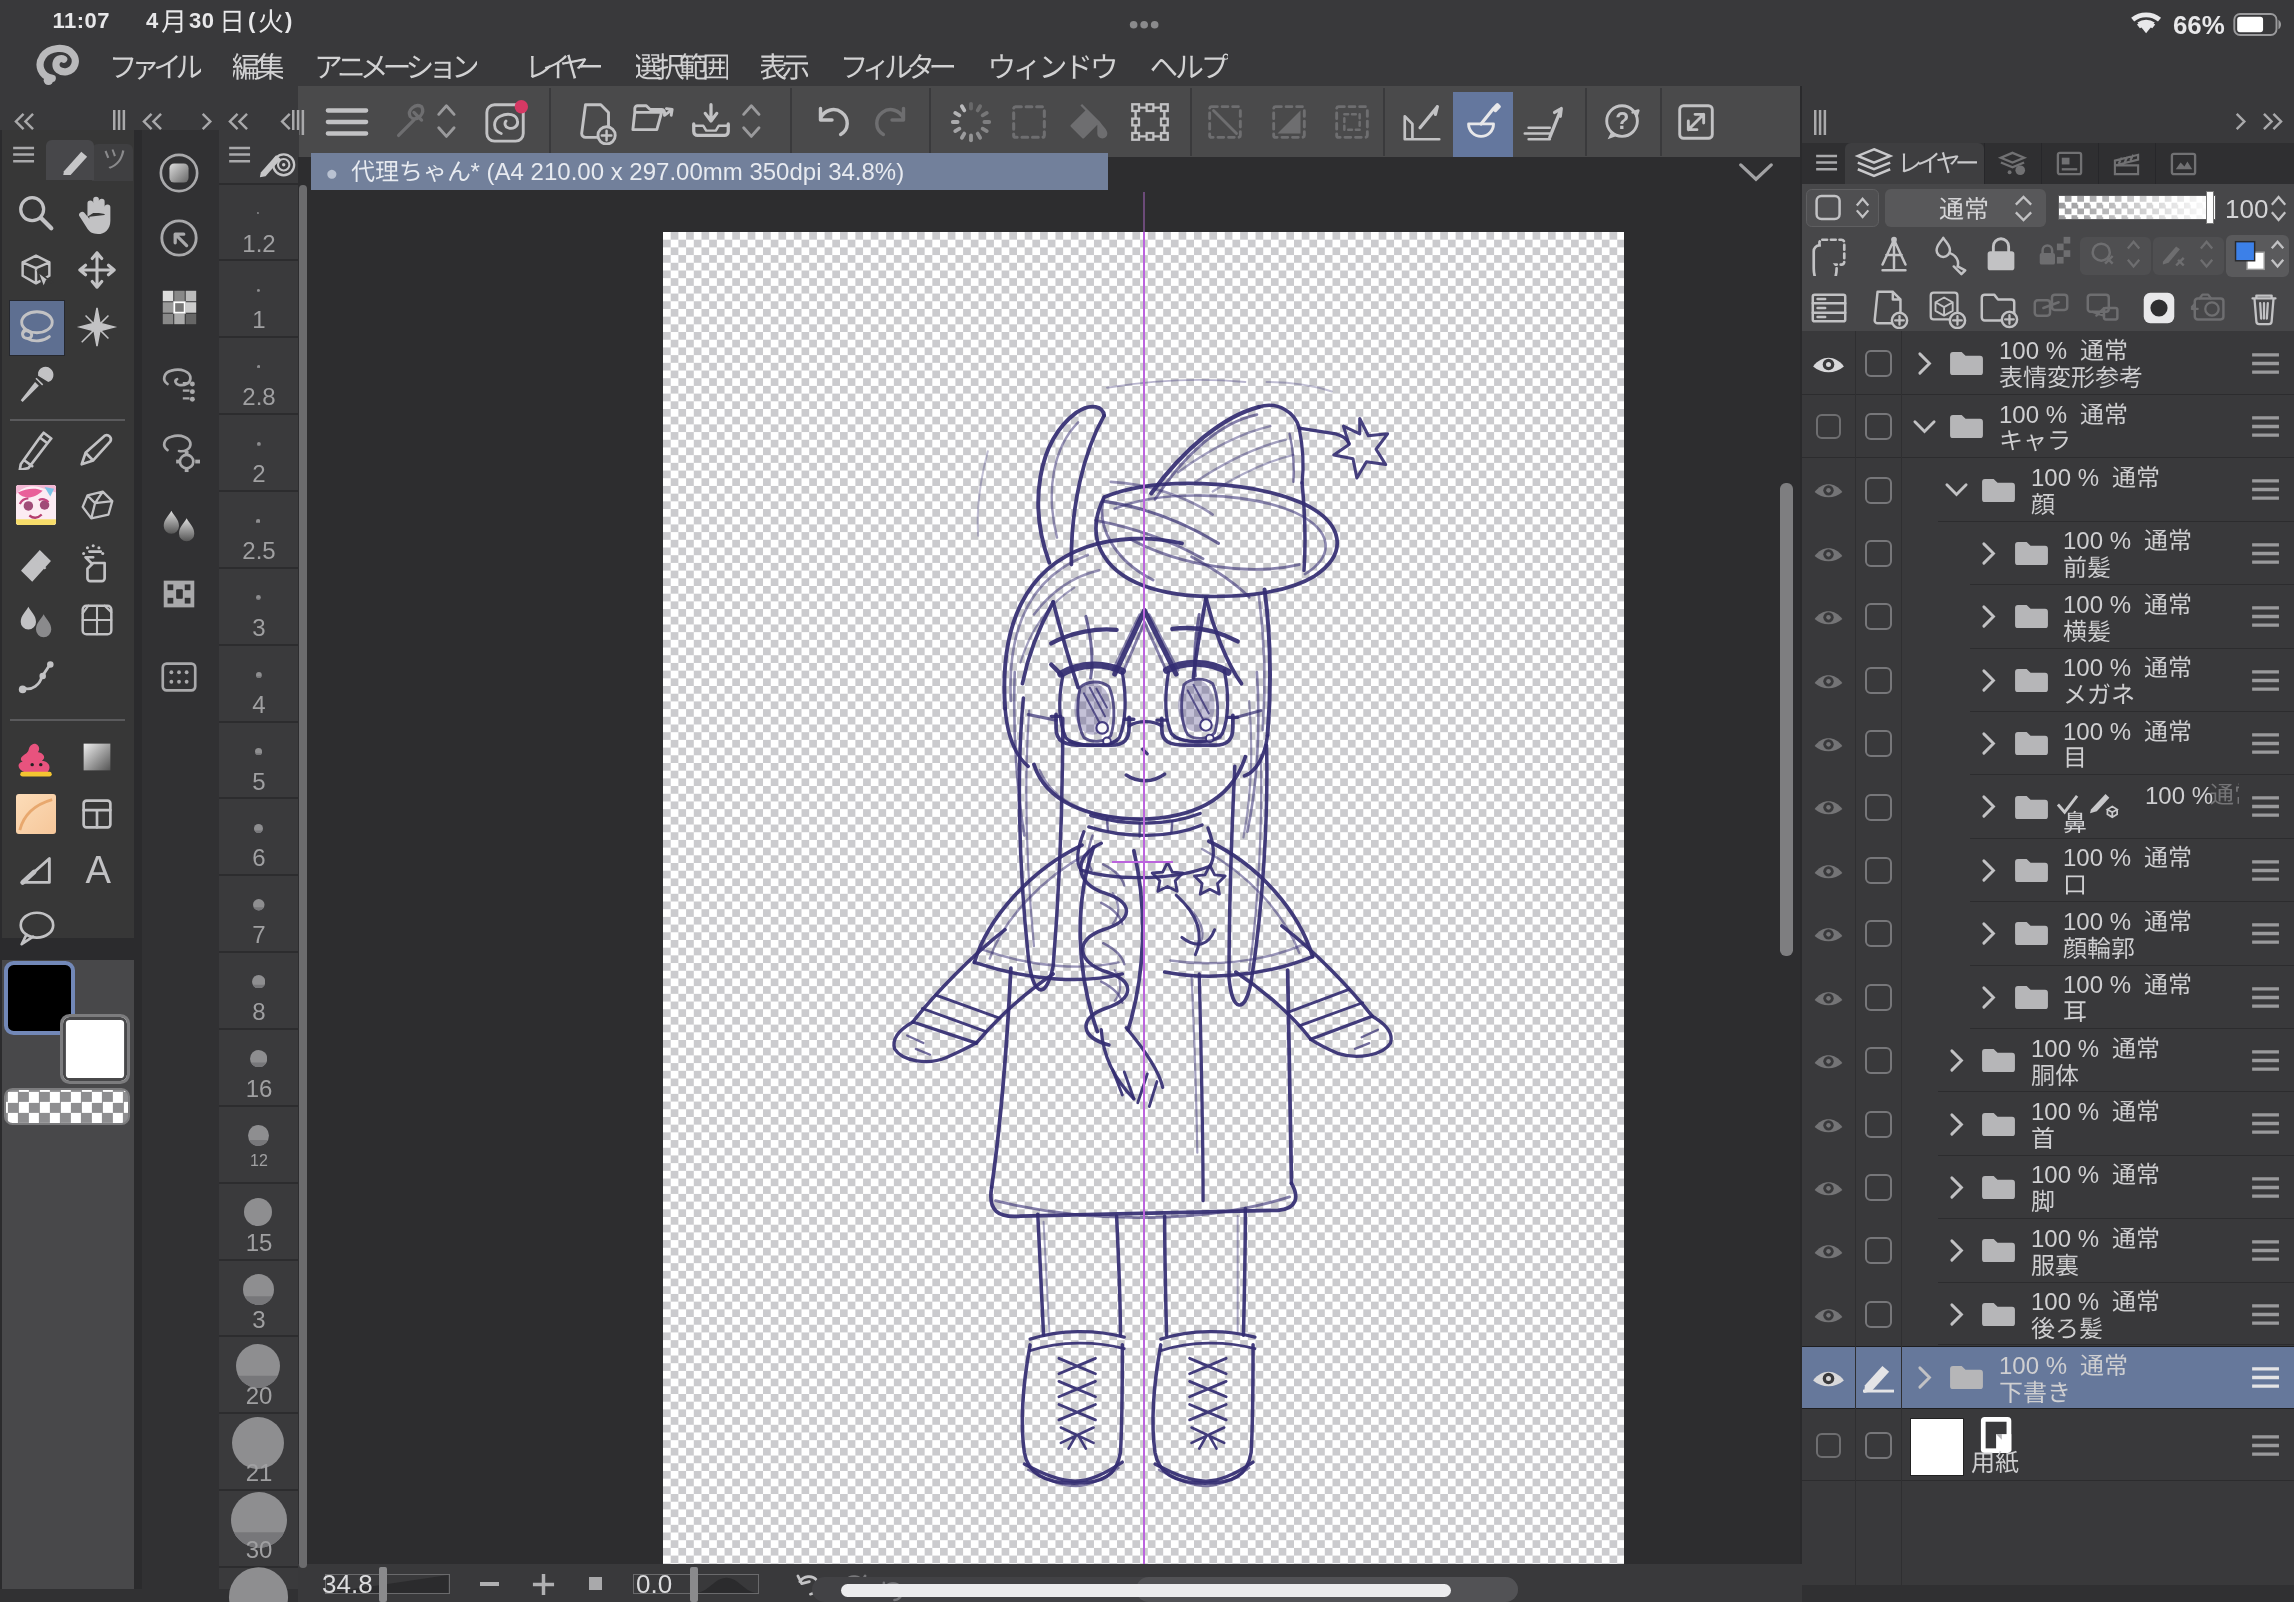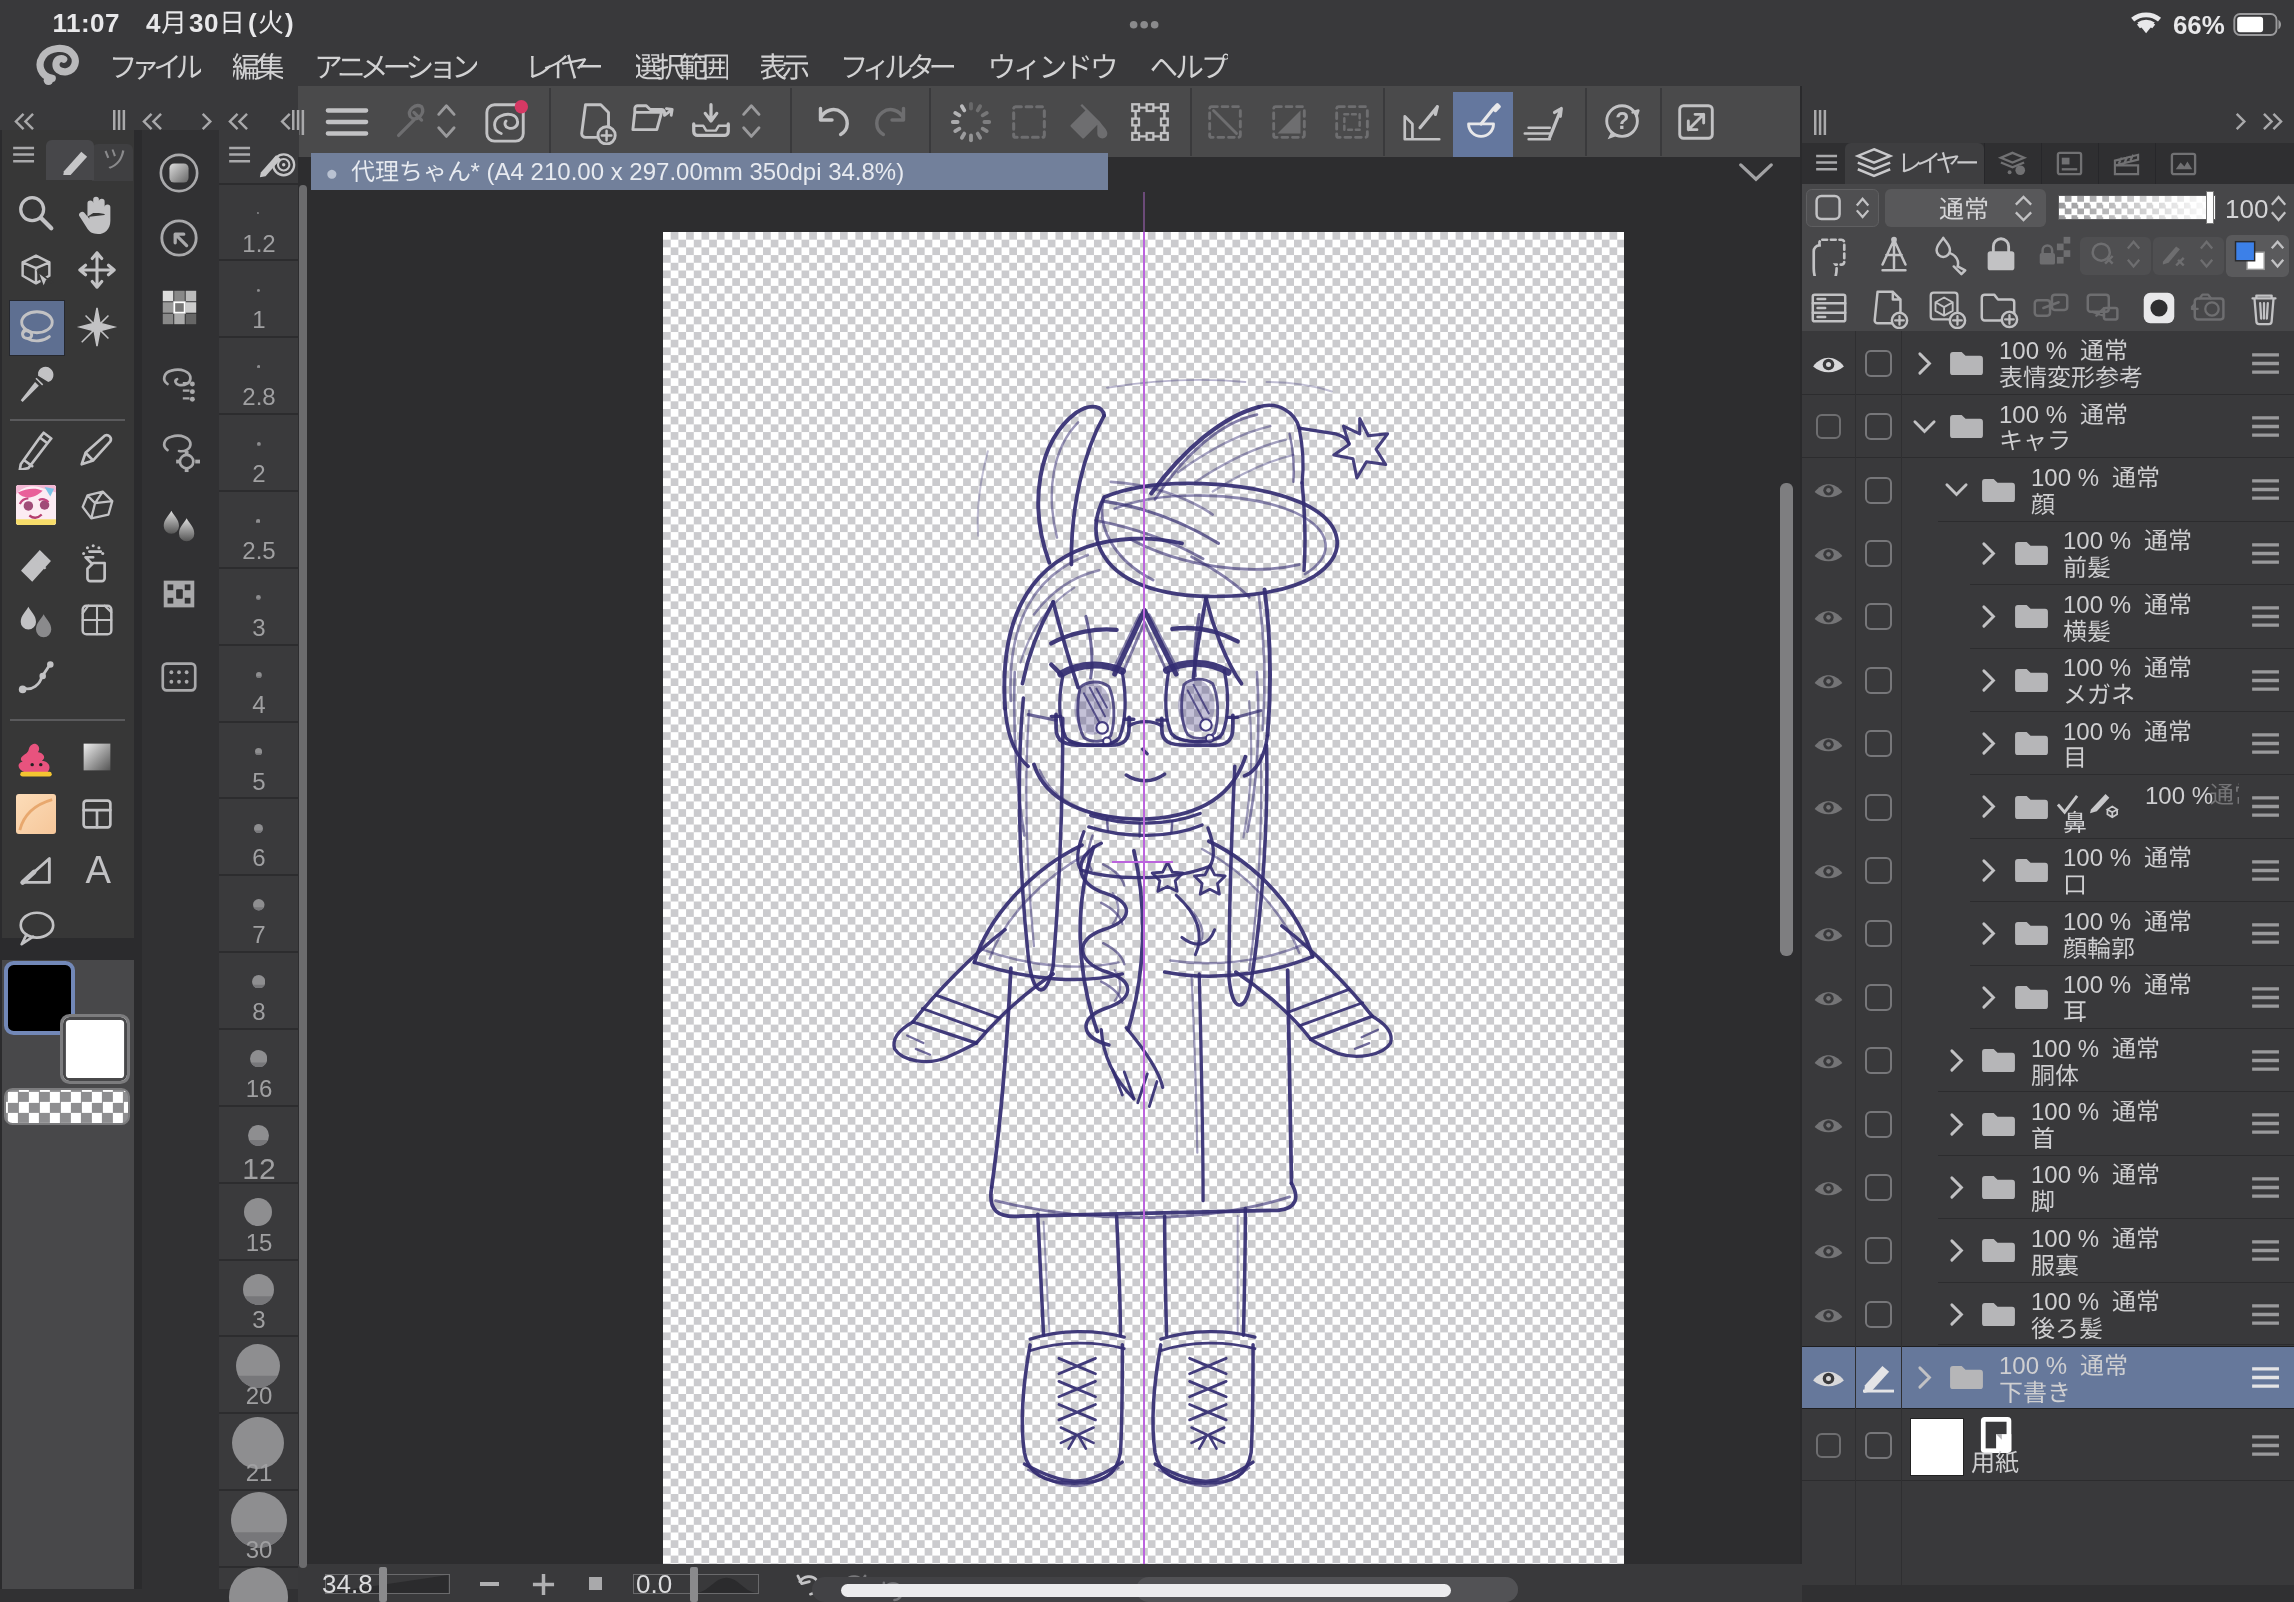--- a/index.html
+++ b/index.html
@@ -1,20 +1,20 @@
 <!DOCTYPE html>
 <html><head><meta charset="utf-8"><style>
 *{margin:0;padding:0;box-sizing:border-box}
 html,body{width:2294px;height:1602px;overflow:hidden;background:#2d2d2f;
 font-family:"Liberation Sans",sans-serif;-webkit-font-smoothing:antialiased}
 .ab{position:absolute}
 svg{display:inline-block}
 </style></head><body>
 <div style="position:absolute;left:0px;top:0px;width:2294px;height:86px;background:#39393b"></div>
-<div style="position:absolute;left:38px;top:7.7px;width:384px;height:33px;color:#e8e8ea;font-size:26px;font-weight:bold;letter-spacing:0.5px">
+<div style="position:absolute;left:38px;top:7.7px;width:384px;height:33px;color:#e8e8ea;font-size:22px;font-weight:bold;letter-spacing:0.5px">
     <span style="position:absolute;left:14.4px">11:07</span>
     <span style="position:absolute;left:108px">4</span>
     <span style="position:absolute;left:123px"><svg width="26" height="26" viewBox="0 -112.6 128 128" style="vertical-align:-3.1px" fill="#e8e8ea">
         <path transform="translate(0,0)" d="M26 -101V-61C26 -41 24 -15 4 3C6 5 10 8 11 10C24 -1 30 -15 33 -30H95V-4C95 -1 94 0 91 0C88 0 78 0 67 0C69 2 71 7 71 10C85 10 93 10 98 8C103 6 105 3 105 -4V-101ZM36 -91H95V-70H36ZM36 -61H95V-39H35C36 -47 36 -54 36 -61Z"></path>
       </svg></span>
     <span style="position:absolute;left:151px">30</span>
     <span style="position:absolute;left:181px"><svg width="26" height="26" viewBox="0 -112.6 128 128" style="vertical-align:-3.1px" fill="#e8e8ea">
         <path transform="translate(0,0)" d="M32 -45H96V-9H32ZM32 -55V-89H96V-55ZM23 -99V9H32V1H96V8H106V-99Z"></path>
       </svg></span>
     <span style="position:absolute;left:210px">(</span>
@@ -591,21 +591,21 @@
 <div style="position:absolute;left:219px;top:1105px;width:80px;height:1.9px;background:#2c2c2e"></div>
 <svg class="ab" style="left:248px;top:1125px" width="21" height="21" viewBox="0 0 22 22">
     <defs>
       <clipPath id="bc12">
         <circle cx="11" cy="11" r="11"></circle>
       </clipPath>
     </defs>
     <circle cx="11" cy="11" r="11" fill="#8e8e90"></circle>
     <path d="M0 15.84 h22 v6.6 h-22 z" fill="#77777a" clip-path="url(#bc12)"></path>
   </svg>
-<div style="position:absolute;left:219px;top:1152px;width:80px;height:27px;color:#a0a0a2;font-size:30px;text-align:center"><span>12</span></div>
+<div style="position:absolute;left:219px;top:1152px;width:80px;height:27px;color:#a0a0a2;font-size:16px;text-align:center"><span>12</span></div>
 <div style="position:absolute;left:219px;top:1182px;width:80px;height:1.9px;background:#2c2c2e"></div>
 <svg class="ab" style="left:244px;top:1198px" width="28" height="28" viewBox="0 0 29 29">
     <defs>
       <clipPath id="bc15">
         <circle cx="14.5" cy="14.5" r="14.5"></circle>
       </clipPath>
     </defs>
     <circle cx="14.5" cy="14.5" r="14.5" fill="#8e8e90"></circle>
     <path d="M0 20.88 h29 v8.7 h-29 z" fill="#77777a" clip-path="url(#bc15)"></path>
   </svg>

